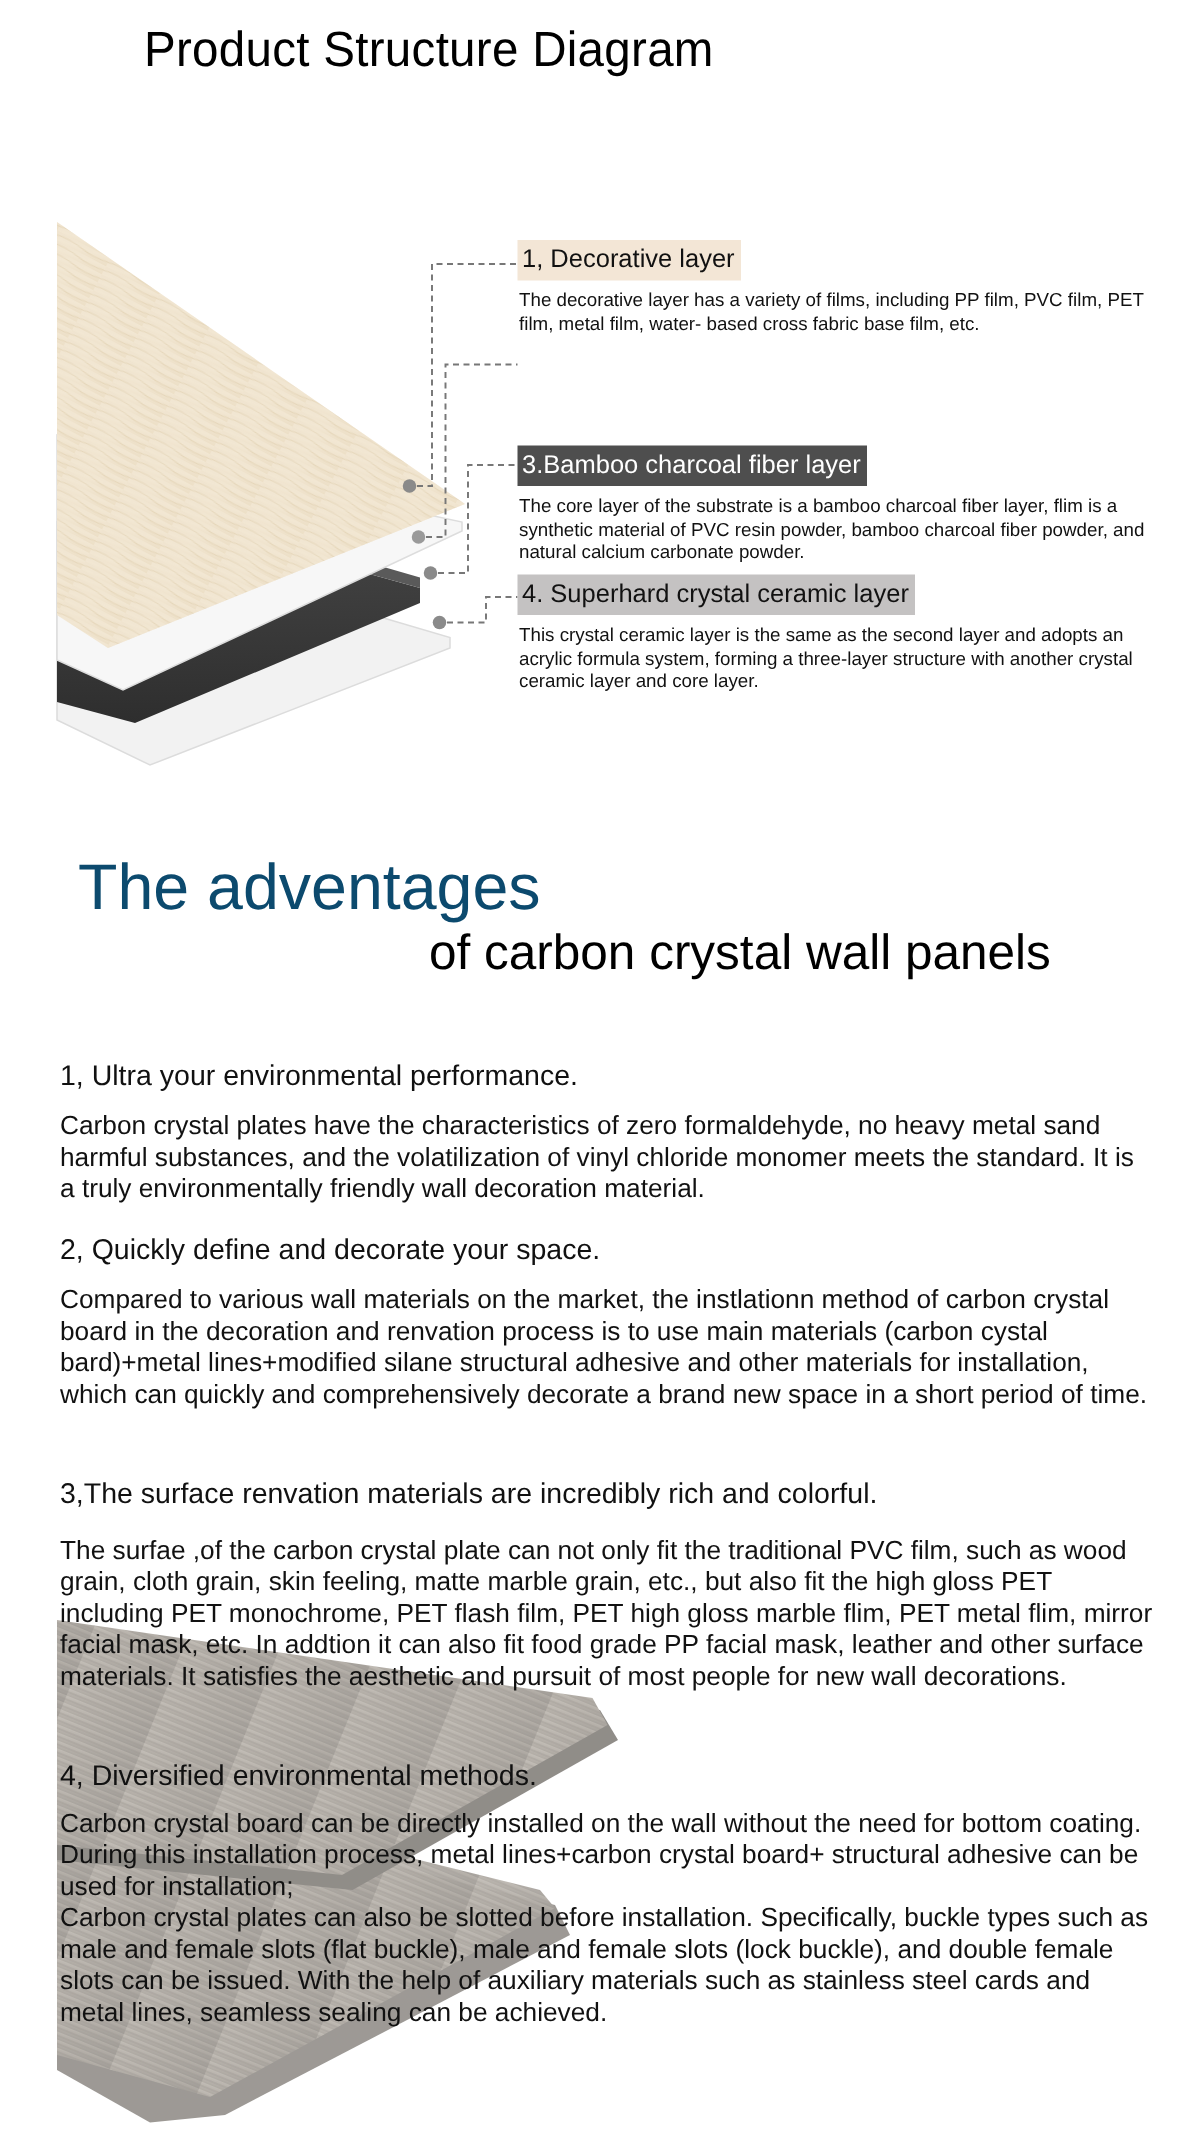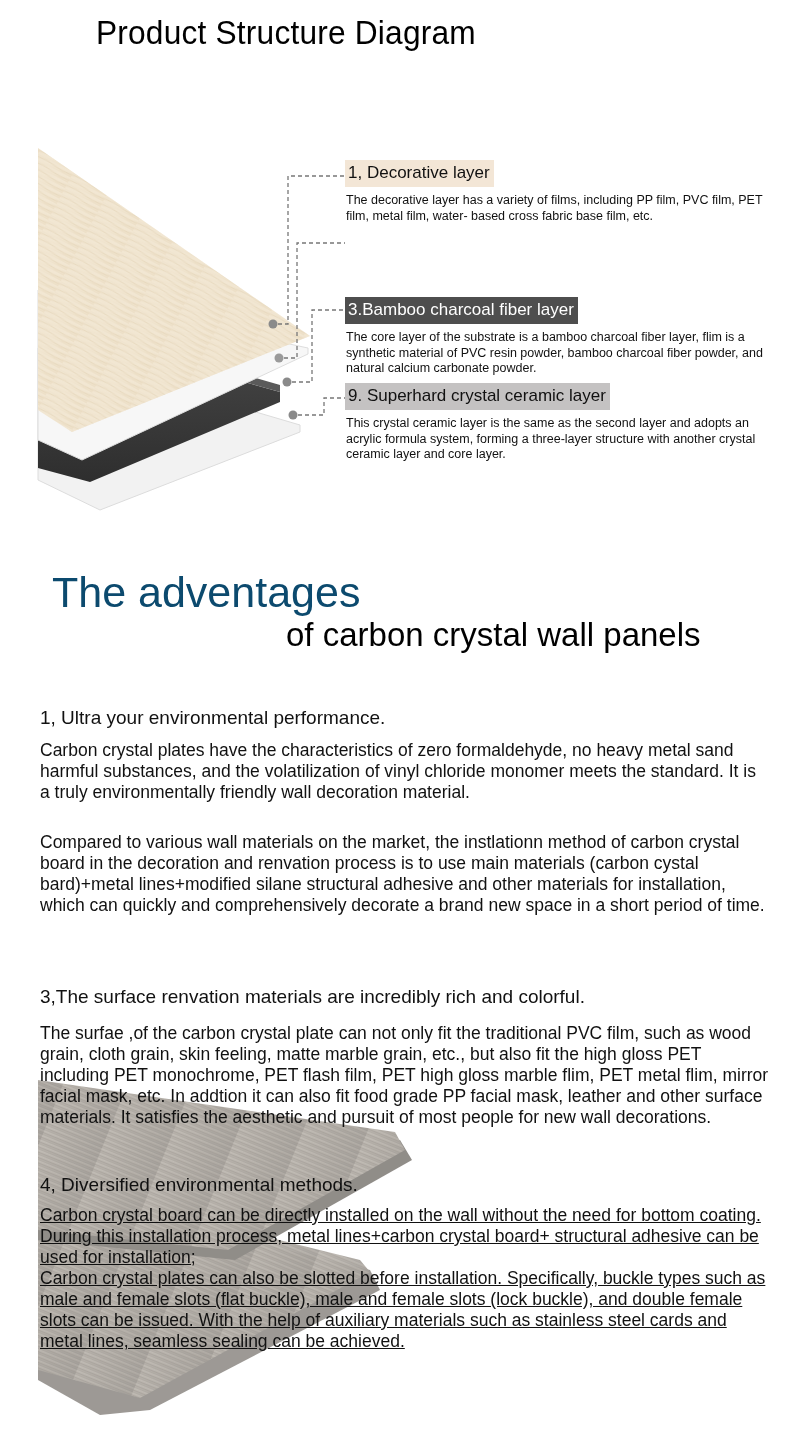--- a/index.html
+++ b/index.html
@@ -89,21 +89,21 @@
 
   <div class="layer-block" style="top:20px;">
     <span class="layer-tag tag-1">1, Decorative layer</span>
     <div class="layer-desc">The decorative layer has a variety of films, including PP film, PVC film, PET film, metal film, water- based cross fabric base film, etc.</div>
   </div>
   <div class="layer-block" style="top:157px;">
     <span class="layer-tag tag-3">3.Bamboo charcoal fiber layer</span>
     <div class="layer-desc">The core layer of the substrate is a bamboo charcoal fiber layer, flim is a synthetic material of PVC resin powder, bamboo charcoal fiber powder, and natural calcium carbonate powder.</div>
   </div>
   <div class="layer-block" style="top:243px;">
-    <span class="layer-tag tag-4">9. Superhard crystal ceramic layer</span>
+    <span class="layer-tag tag-4">4. Superhard crystal ceramic layer</span>
     <div class="layer-desc">This crystal ceramic layer is the same as the second layer and adopts an acrylic formula system, forming a three-layer structure with another crystal ceramic layer and core layer.</div>
   </div>
 </div>
 
 <div class="adv-title-1">The adventages</div>
 <div class="adv-title-2">of carbon crystal wall panels</div>
 
 <svg class="panel-photo" width="800" height="355" viewBox="0 0 800 355">
   <defs>
     <linearGradient id="greyboard" x1="0" y1="0" x2="1" y2="1">
@@ -127,31 +127,32 @@
 </svg>
 
 <div class="adv-section" style="top:706px;">
   <div class="adv-heading">1, Ultra your environmental performance.</div>
   <div class="adv-body">
     <p>Carbon crystal plates have the characteristics of zero formaldehyde, no heavy metal sand harmful substances, and the volatilization of vinyl chloride monomer meets the standard. It is a truly environmentally friendly wall decoration material.</p>
   </div>
 </div>
 
 <div class="adv-section" style="top:822px;">
+  <div class="adv-heading">2, Quickly define and decorate your space.</div>
   <div class="adv-body">
     <p>Compared to various wall materials on the market, the instlationn method of carbon crystal board in the decoration and renvation process is to use main materials (carbon cystal bard)+metal lines+modified silane structural adhesive and other materials for installation, which can quickly and comprehensively decorate a brand new space in a short period of time.</p>
   </div>
 </div>
 
 <div class="adv-section" style="top:985px;">
   <div class="adv-heading">3,The surface renvation materials are incredibly rich and colorful.</div>
   <div class="adv-body" style="margin-top:14px;">
     <p>The surfae ,of the carbon crystal plate can not only fit the traditional PVC film, such as wood grain, cloth grain, skin feeling, matte marble grain, etc., but also fit the high gloss PET including PET monochrome, PET flash film, PET high gloss marble flim, PET metal flim, mirror facial mask, etc. In addtion it can also fit food grade PP facial mask, leather and other surface materials. It satisfies the aesthetic and pursuit of most people for new wall decorations.</p>
   </div>
 </div>
 
 <div class="adv-section" style="top:1173px;">
   <div class="adv-heading">4, Diversified environmental methods.</div>
-  <div class="adv-body" style="margin-top:8px;text-decoration:underline;">
+  <div class="adv-body" style="margin-top:8px;">
     <p>Carbon crystal board can be directly installed on the wall without the need for bottom coating. During this installation process, metal lines+carbon crystal board+ structural adhesive can be used for installation;</p>
     <p>Carbon crystal plates can also be slotted before installation. Specifically, buckle types such as male and female slots (flat buckle), male and female slots (lock buckle), and double female slots can be issued. With the help of auxiliary materials such as stainless steel cards and metal lines, seamless sealing can be achieved.</p>
   </div>
 </div>
 
 </body></html>

